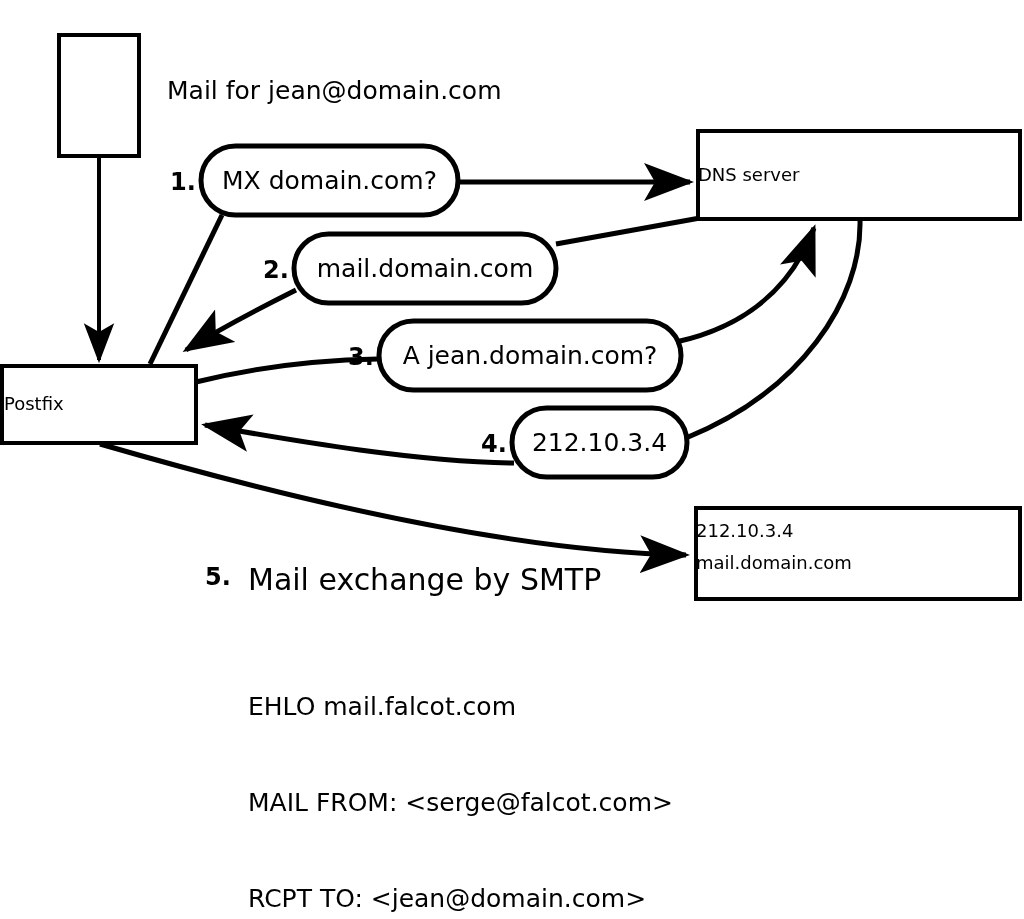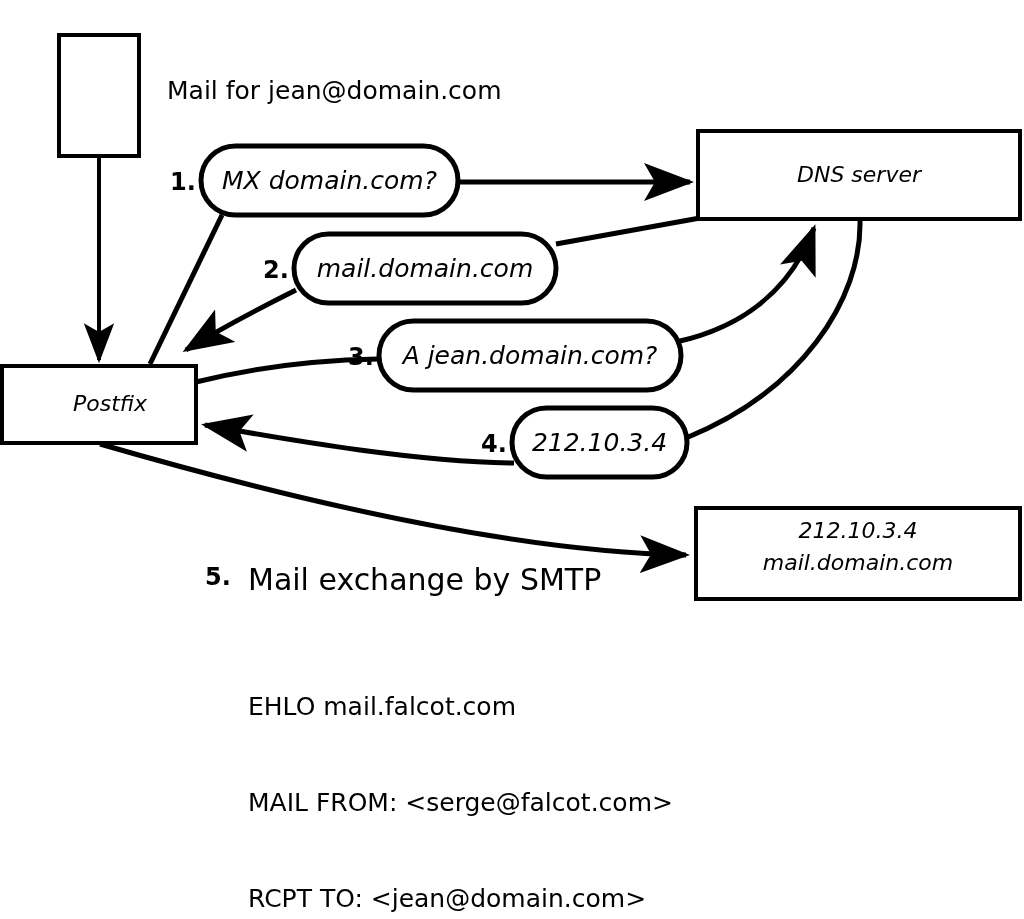--- a/index.html
+++ b/index.html
@@ -26,29 +26,26 @@
     width: 1024px;
     height: 919px;
   }
   .txt {
     position: absolute;
     color: #000000;
     white-space: pre;
     font-family: "DejaVu Sans", sans-serif;
   }
   .node-label {
-    font-size: 22px;
-    text-align: center;
+    font-size: 18px;
     line-height: 30px;
-    font-style: italic;
   }
   .bubble-label {
     font-size: 25px;
     text-align: center;
-    font-style: italic;
   }
   .step-num {
     font-size: 24px;
     font-weight: bold;
   }
   .title-text {
     font-size: 25px;
   }
   .smtp-title {
     font-size: 30px;
@@ -96,21 +93,21 @@
     <path d="M676,310 C 740,296 790,260 814,196" fill="none" stroke="#000000" stroke-width="5" marker-end="url(#arrowhead)"></path>
 
     <path d="M860,188 C 862,268 800,360 686,406" fill="none" stroke="#000000" stroke-width="5"></path>
     <path d="M514,431 C 420,430 300,410 205,393" fill="none" stroke="#000000" stroke-width="5" marker-end="url(#arrowhead)"></path>
 
     <path d="M100,412 C 300,470 520,520 686,523" fill="none" stroke="#000000" stroke-width="5" marker-end="url(#arrowhead)"></path>
   </svg>
 
   <div class="txt title-text" style="left:167px; top:44px;">Mail for jean@domain.com</div>
 
-  <div class="txt node-label" style="left:13px; top:357px; width:194px;">Postfix</div>
+  <div class="txt node-label" style="left:4px; top:357px; width:194px;">Postfix</div>
 
   <div class="txt node-label" style="left:698px; top:128px; width:322px;">DNS server</div>
 
   <div class="txt node-label" style="left:696px; top:484px; width:324px;">212.10.3.4</div>
   <div class="txt node-label" style="left:696px; top:516px; width:324px;">mail.domain.com</div>
 
   <div class="txt step-num" style="left:170px; top:136px;">1.</div>
   <div class="txt bubble-label" style="left:201px; top:134px; width:257px;">MX domain.com?</div>
 
   <div class="txt step-num" style="left:263px; top:224px;">2.</div>

